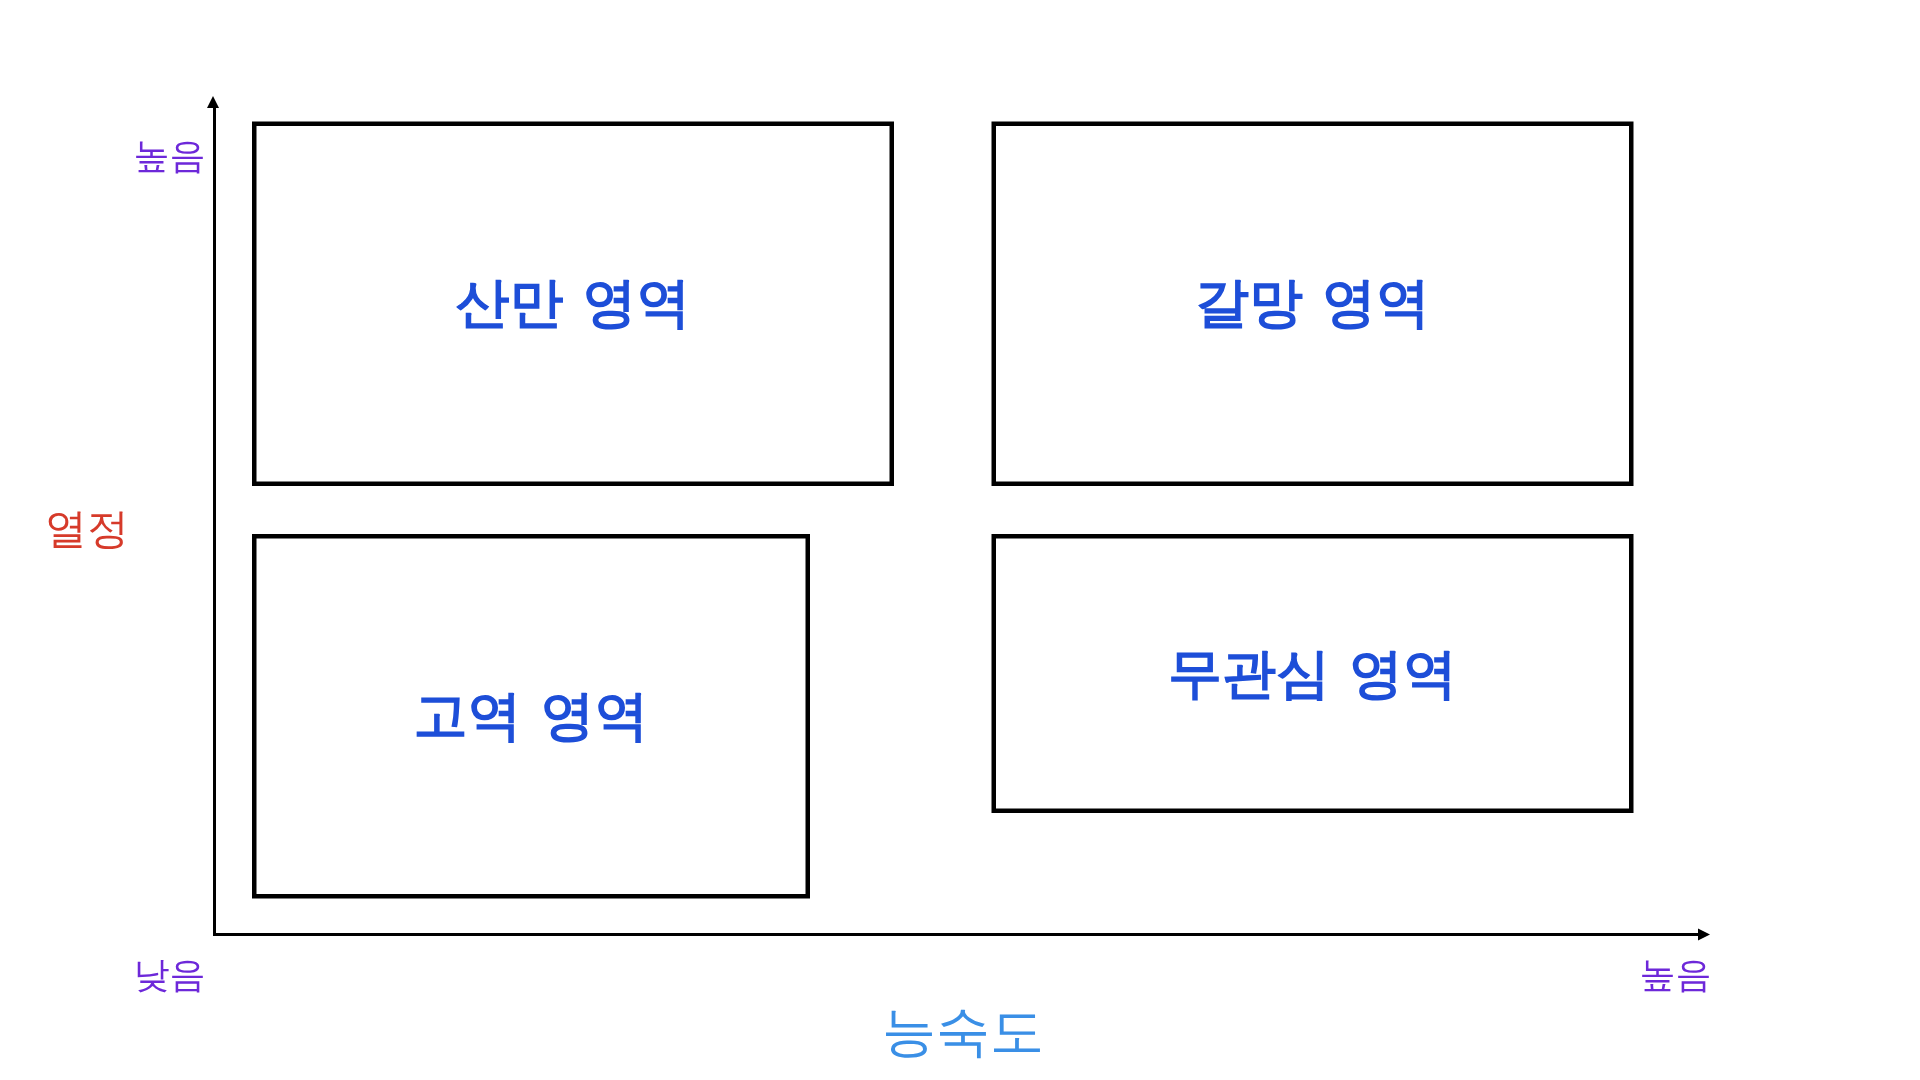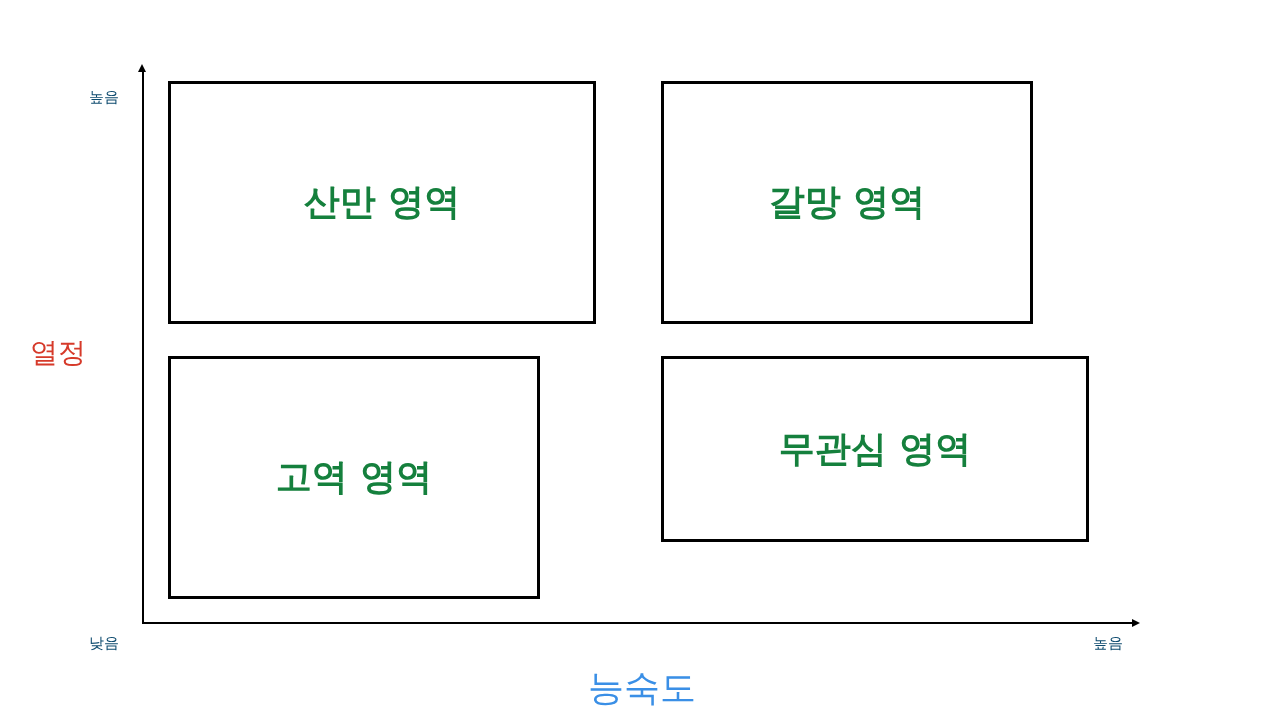--- a/index.html
+++ b/index.html
@@ -2,22 +2,22 @@
 <html><head>
 <meta charset="utf-8">
 <style>
   html,body{margin:0;padding:0;background:#fff;}
   body{width:1280px;height:720px;position:relative;overflow:hidden;font-family:"DejaVu Sans","Liberation Sans",sans-serif;}
   .axis-v{position:absolute;left:142px;top:70px;width:1.5px;height:553px;background:#000;}
   .arrow-up{position:absolute;left:138px;top:64px;width:0;height:0;border-left:4.5px solid transparent;border-right:4.5px solid transparent;border-bottom:8px solid #000;}
   .axis-h{position:absolute;left:142px;top:622px;width:992px;height:1.5px;background:#000;}
   .arrow-right{position:absolute;left:1132px;top:618.5px;width:0;height:0;border-top:4.5px solid transparent;border-bottom:4.5px solid transparent;border-left:8px solid #000;}
   .box{position:absolute;box-sizing:border-box;border:3px solid #000;display:flex;align-items:center;justify-content:center;background:#fff;}
-  .box span{font-size:36px;font-weight:bold;color:#15803d;letter-spacing:0px;}
-  .lbl{position:absolute;font-size:15px;color:#0c4a6e;text-align:center;}
+  .box span{font-size:36px;font-weight:bold;color:#1d4ed8;letter-spacing:0px;}
+  .lbl{position:absolute;font-size:24px;color:#6d28d9;text-align:center;}
   .passion{position:absolute;left:30px;top:334px;font-size:28px;color:#d63a2a;}
   .skill{position:absolute;left:588px;top:664px;font-size:36px;color:#3a8fe6;}
 </style>
 </head>
 <body>
 
 <div class="axis-v"></div>
 <div class="arrow-up"></div>
 <div class="axis-h"></div>
 <div class="arrow-right"></div>
@@ -25,21 +25,21 @@
 <div class="lbl" style="left:89px;top:88px;">높음</div>
 <div class="lbl" style="left:89px;top:634px;">낮음</div>
 <div class="lbl" style="left:1093px;top:634px;">높음</div>
 
 <div class="passion">열정</div>
 <div class="skill">능숙도</div>
 
 <div class="box" style="left:168px;top:81px;width:428px;height:243px;">
   <span>산만 영역</span>
 </div>
-<div class="box" style="left:661px;top:81px;width:372px;height:243px;">
+<div class="box" style="left:661px;top:81px;width:428px;height:243px;">
   <span>갈망 영역</span>
 </div>
 <div class="box" style="left:168px;top:356px;width:372px;height:243px;">
   <span>고역 영역</span>
 </div>
 <div class="box" style="left:661px;top:356px;width:428px;height:186px;">
   <span>무관심 영역</span>
 </div>
 
 </body></html>

